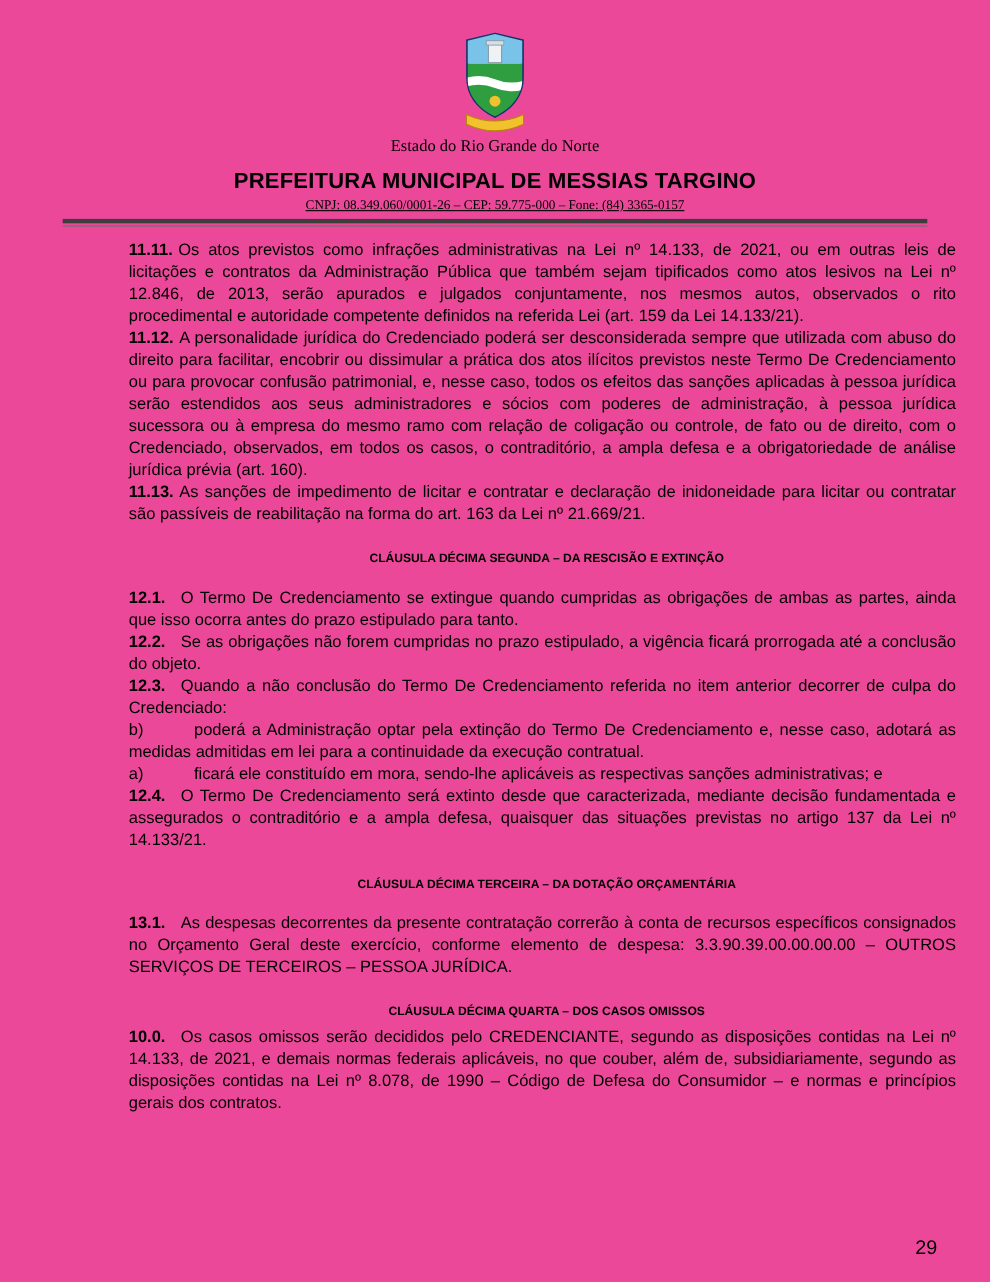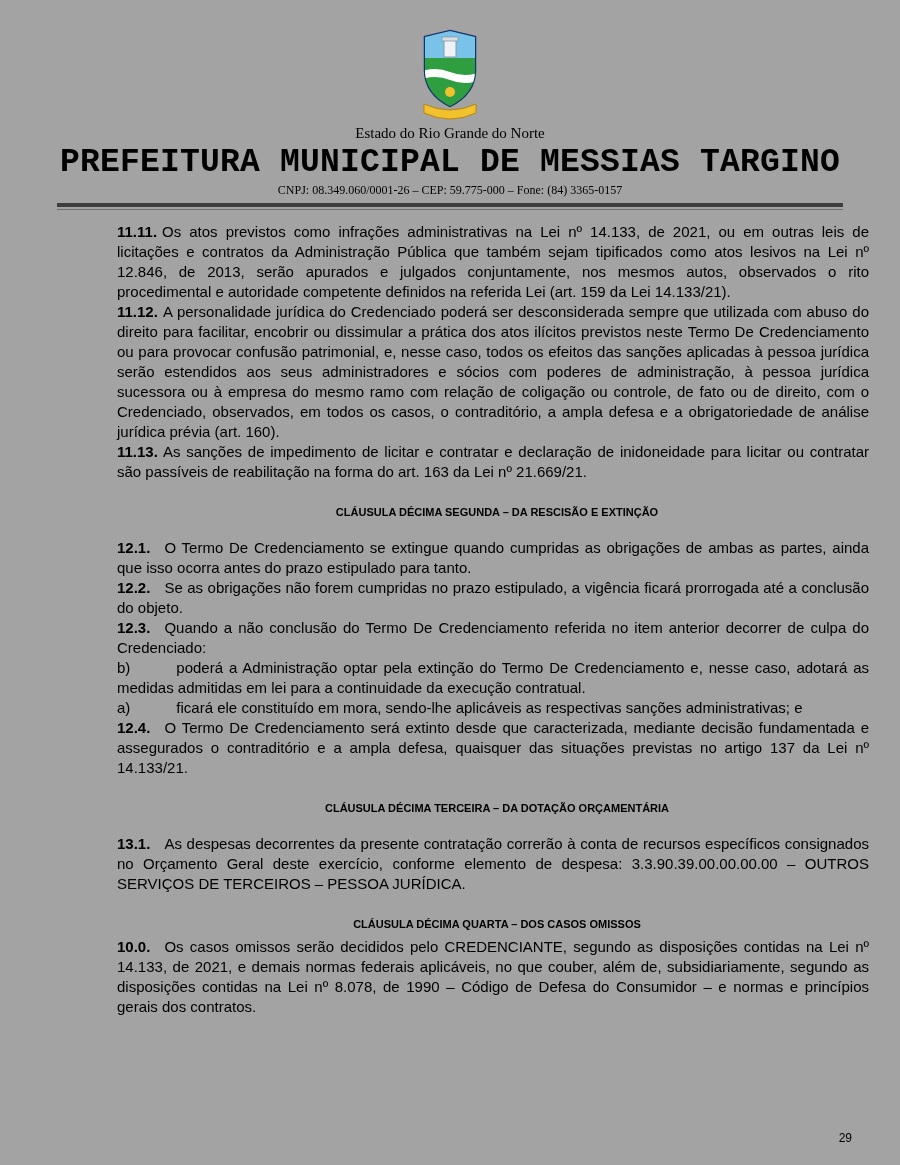--- a/index.html
+++ b/index.html
@@ -2,44 +2,44 @@
 <html><head>
 <meta charset="utf-8">
 <style>
   * { margin: 0; padding: 0; box-sizing: border-box; }
   html, body { background: #ffffff; }
   .page {
     position: relative;
     width: 900px;
     height: 1165px;
     margin: 0 auto;
-    background: #a3a3a3;
+    background: #ec4899;
     font-family: "Liberation Sans", sans-serif;
     color: #000;
     overflow: hidden;
   }
   .header { text-align: center; padding-top: 28px; }
   .crest { display: block; margin: 0 auto; }
   .state {
     font-family: "Liberation Serif", serif;
     font-size: 15px;
     margin-top: 3px;
   }
   .title {
-    font-size: 33px;
+    font-size: 20px;
     font-weight: bold;
-    margin-top: 2px;
+    margin-top: 12px;
     letter-spacing: 0.2px;
-    font-family: Liberation Mono, monospace;
   }
   .addr { font-size: 12.5px; font-weight: bold; margin-top: 3px; }
   .cnpj {
     font-family: "Liberation Serif", serif;
     font-size: 12px;
     margin-top: 2px;
+    text-decoration: underline;
   }
   .rule {
     width: 786px;
     margin: 5px auto 0 auto;
     height: 7px;
     border-top: 4px solid #3d3d3d;
     border-bottom: 1px solid #6e6e6e;
   }
   .content {
     width: 752px;
@@ -58,21 +58,21 @@
     font-size: 11px;
     font-weight: bold;
     text-align: center;
     margin: 20px 0 16px 8px;
   }
   .clause.tight { margin-bottom: 3px; }
   .pageno {
     position: absolute;
     right: 48px;
     bottom: 20px;
-    font-size: 12px;
+    font-size: 18px;
   }
 </style>
 </head>
 <body>
 
 <div class="page">
 
   <header class="header">
     <svg class="crest" width="60" height="94" viewBox="0 0 60 94" aria-hidden="true">
       <defs>

